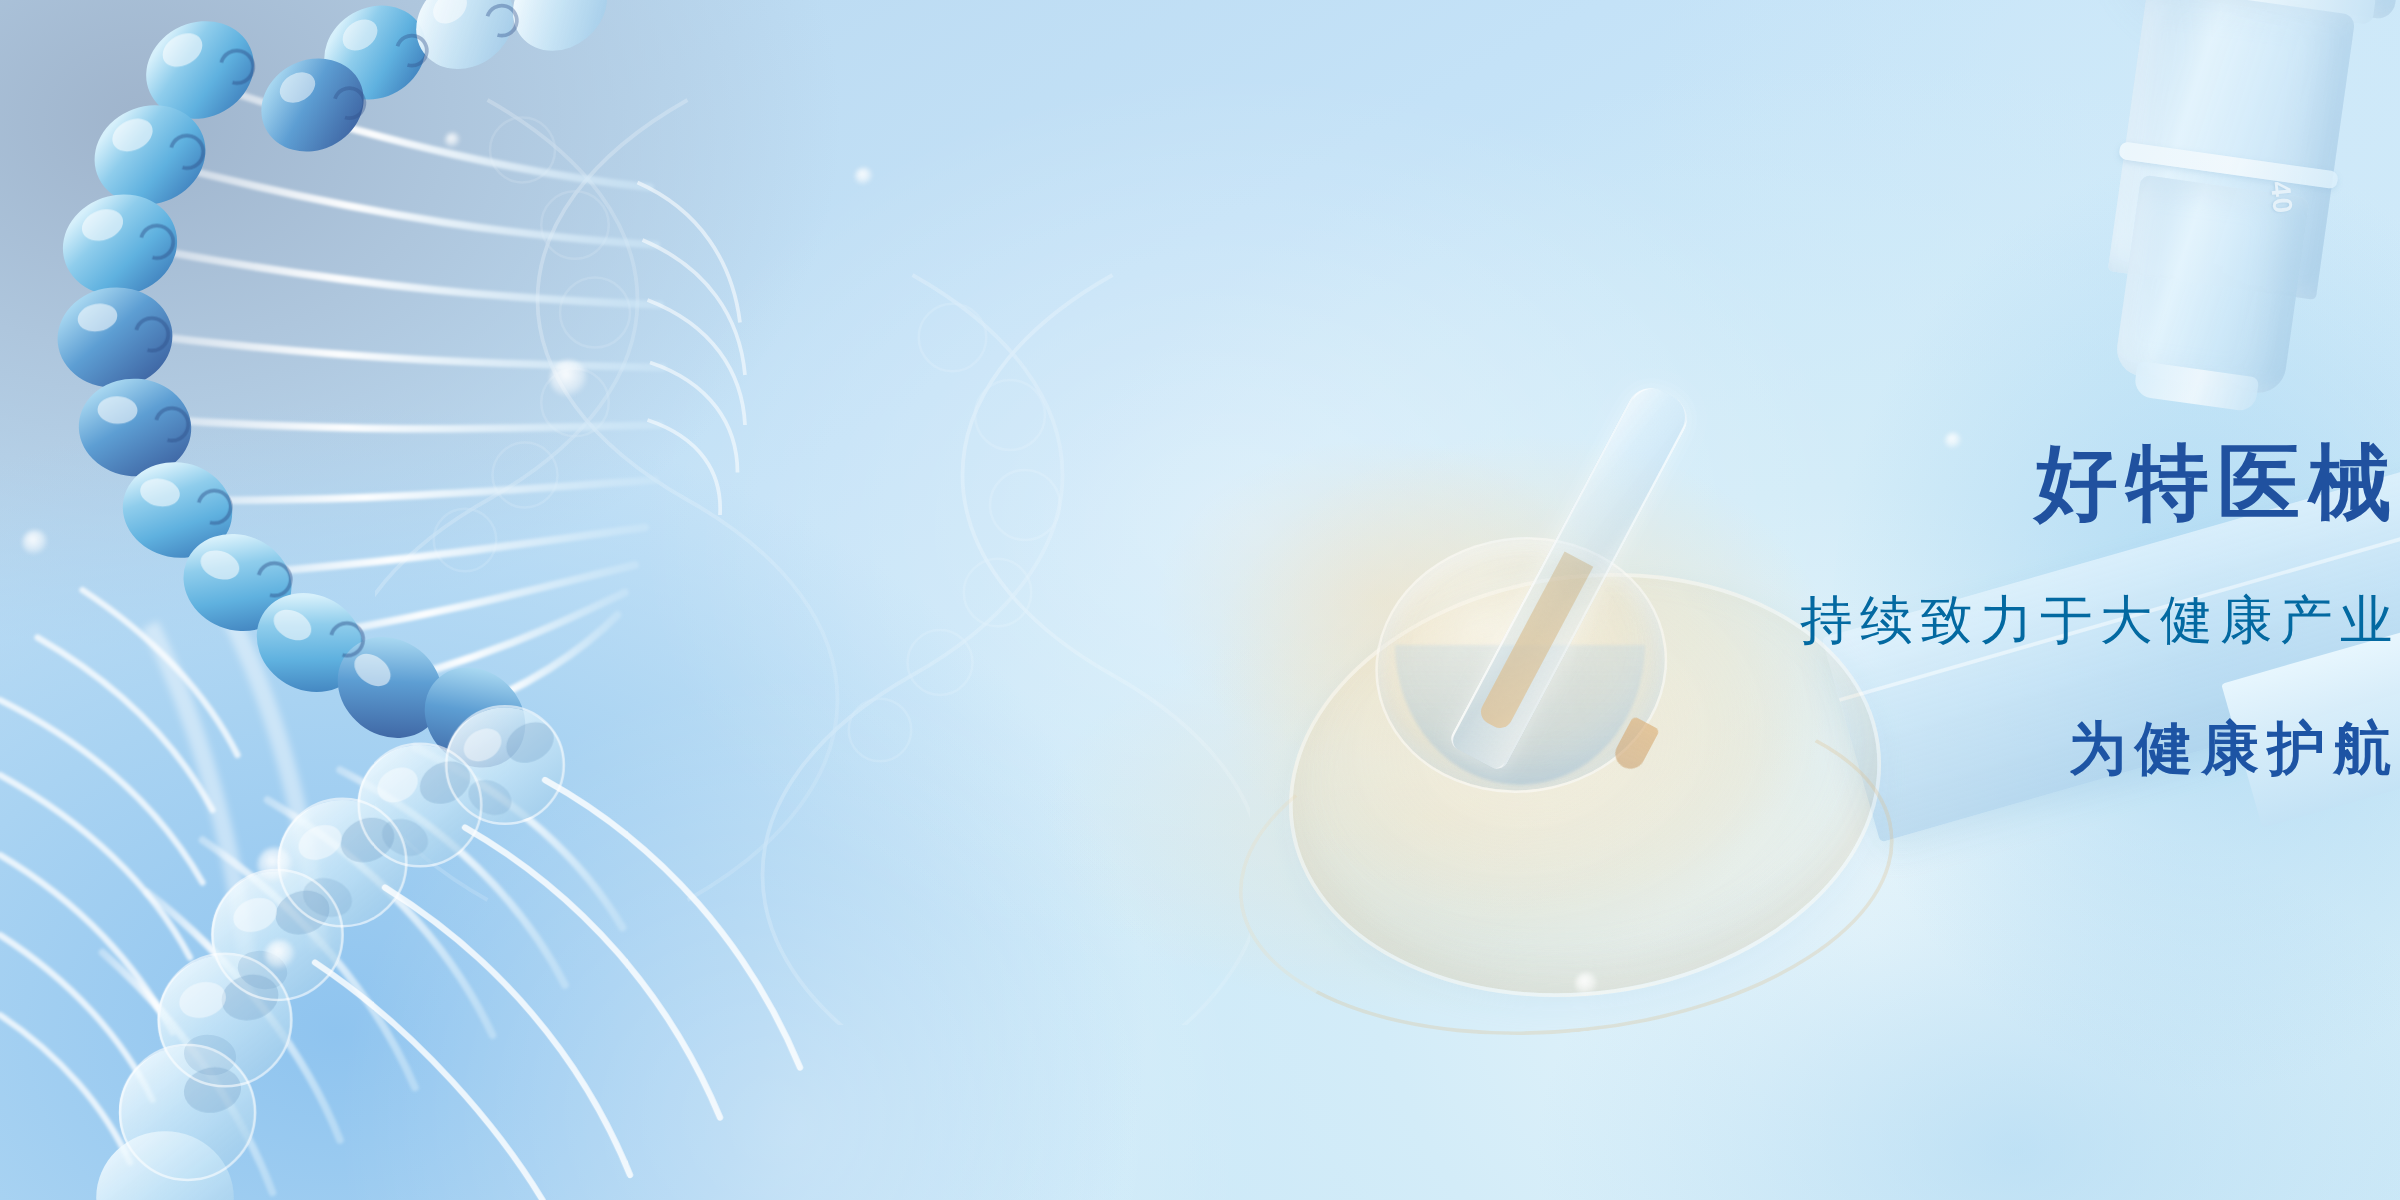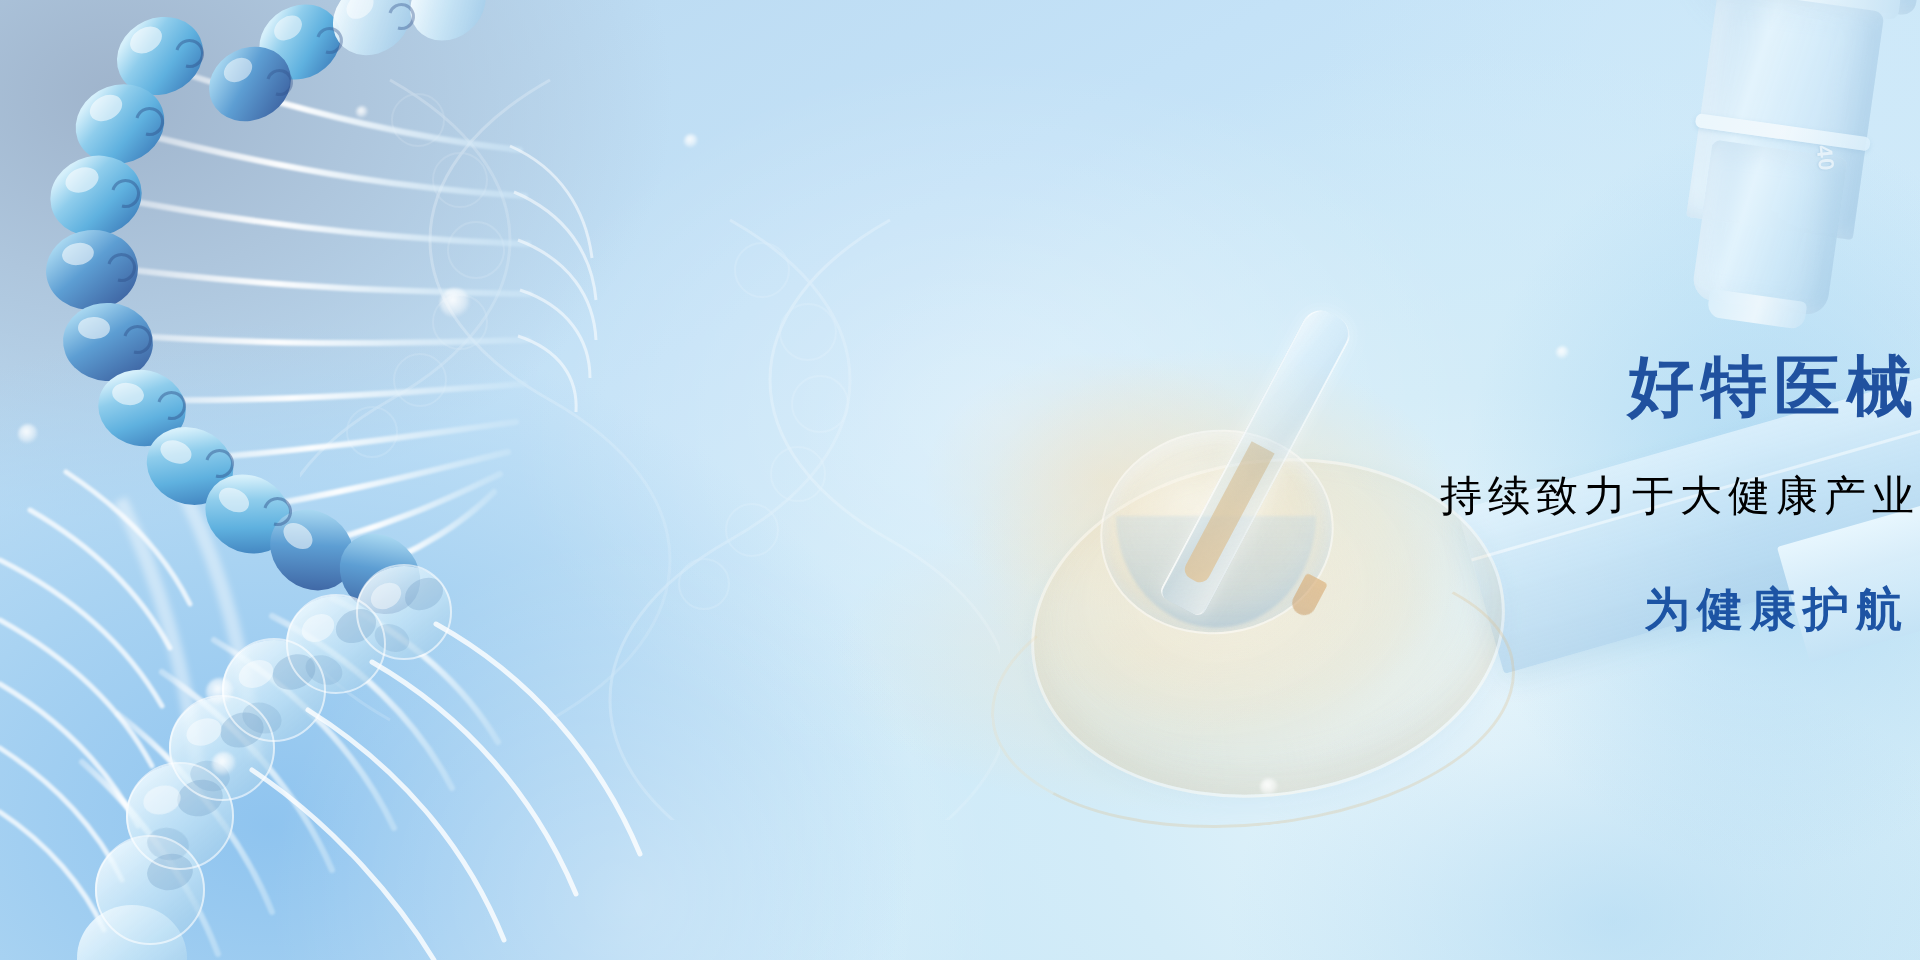--- a/index.html
+++ b/index.html
@@ -241,33 +241,33 @@
     font-weight: 700;
     color: #20519f;
     letter-spacing: 7px;
     line-height: 1.04;
     text-indent: 7px;
     margin: 0;
   }
   .subline {
     font-size: 42px;
     font-weight: 400;
-    color: #000000;
+    color: #0369a1;
     letter-spacing: 6px;
     text-indent: 6px;
     margin: 0;
     padding-top: 47px;
   }
   .tagline {
     font-size: 46px;
     font-weight: 700;
     color: #1d54a4;
     letter-spacing: 7px;
     text-indent: 7px;
-    margin: 11px;
+    margin: 0;
     padding-top: 44px;
   }
 </style>
 </head>
 <body>
 
 <div id="banner">
 
   <div class="layer bg-base"></div>
   <div class="layer bg-warm"></div>

